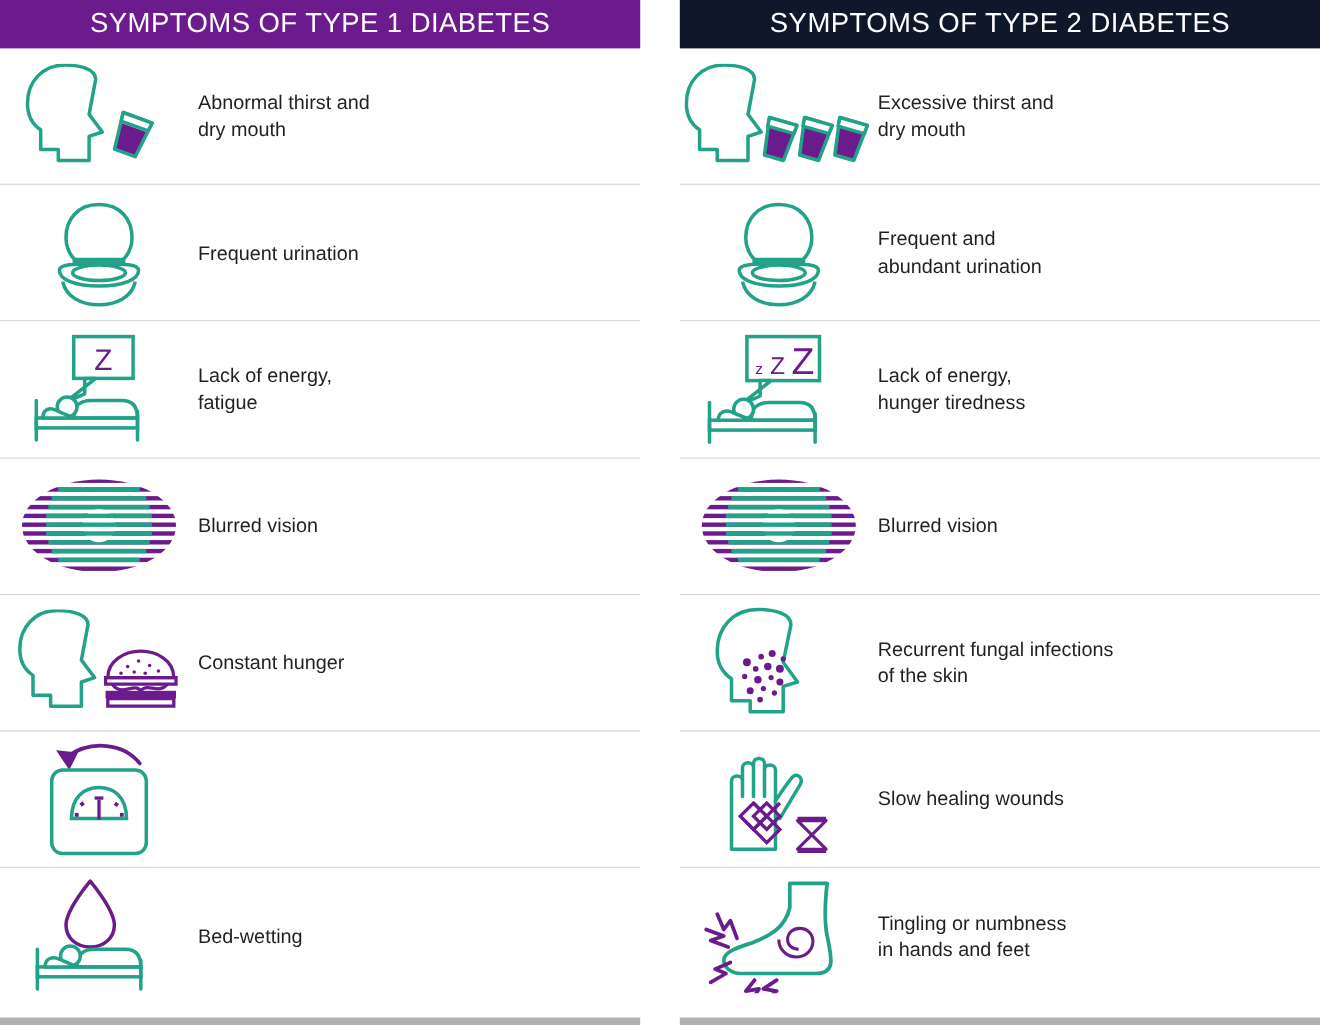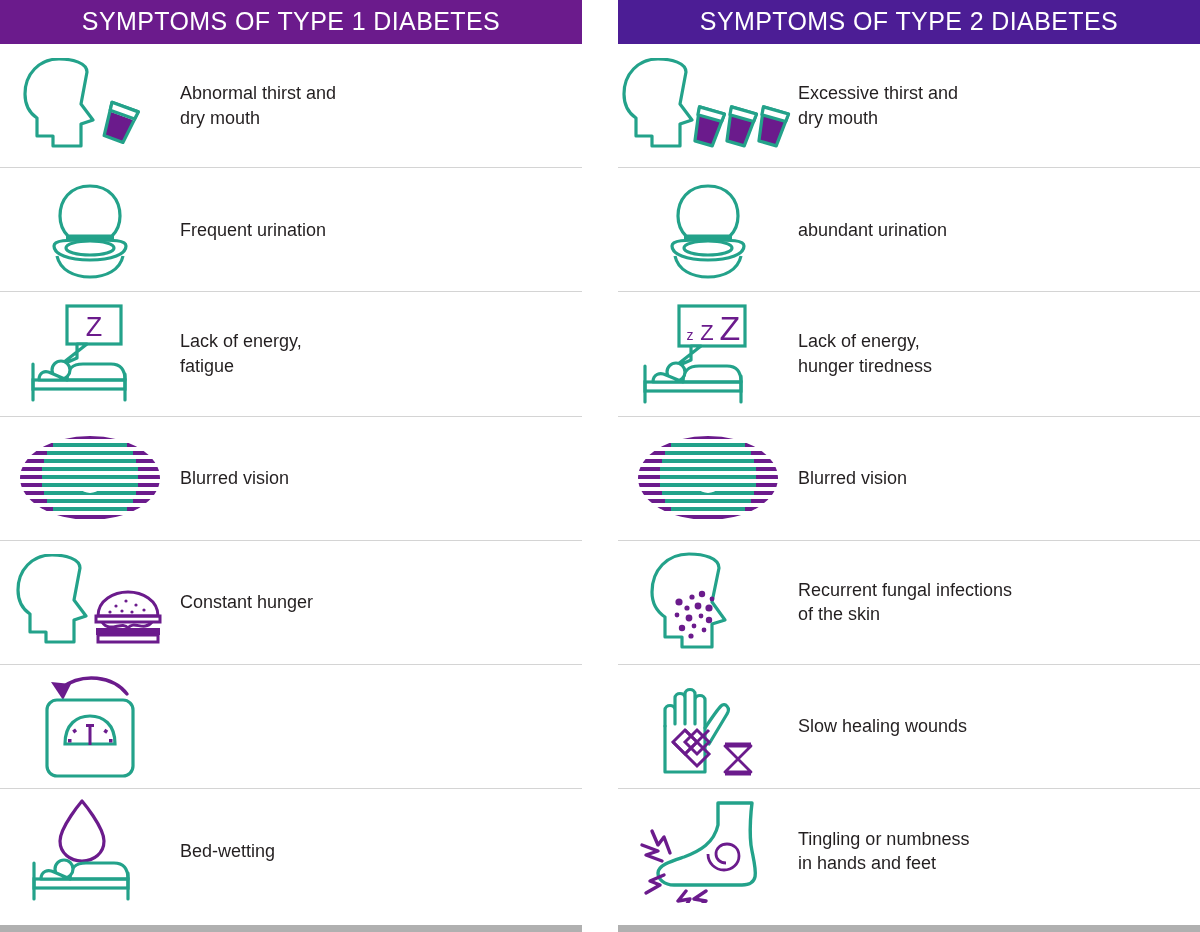--- a/index.html
+++ b/index.html
@@ -34,21 +34,21 @@
     display: flex;
     align-items: center;
     justify-content: center;
     color: #ffffff;
     font-size: 25px;
     letter-spacing: 0.4px;
     font-weight: 500;
     font-family: "Liberation Sans", sans-serif;
   }
   .col-header.type1 { background: #6b1b8c; }
-  .col-header.type2 { background: #4c1d95; }
+  .col-header.type2 { background: #0f172a; }
 
   .rows {
     flex: 1 1 auto;
     display: flex;
     flex-direction: column;
   }
   .sym-row {
     display: flex;
     flex-direction: row;
     align-items: center;
@@ -280,20 +280,21 @@
         <div class="icon-cell">
           <svg width="120" height="100" viewBox="0 0 120 100">
             <path d="M60 6 C40 6, 30 20, 30 36 C30 46, 34 52, 38 56 L82 56 C86 52, 90 46, 90 36 C90 20, 80 6, 60 6 Z" fill="none" stroke="#23a28a" stroke-width="3.2"></path>
             <rect x="36" y="56" width="48" height="4" fill="#23a28a"></rect>
             <path d="M24 66 C24 60, 36 60, 60 60 C84 60, 96 60, 96 66 C96 74, 82 80, 60 80 C38 80, 24 74, 24 66 Z" fill="none" stroke="#23a28a" stroke-width="3.2"></path>
             <ellipse cx="60" cy="68" rx="24" ry="7" fill="none" stroke="#23a28a" stroke-width="3.2"></ellipse>
             <path d="M27 76 C30 90, 44 97, 60 97 C76 97, 90 90, 93 76" fill="none" stroke="#23a28a" stroke-width="3.2"></path>
           </svg>
         </div>
         <div class="label-cell">
+          <span class="ln">Frequent and</span>
           <span class="ln">abundant urination</span>
         </div>
       </div>
 
       <div class="sym-row">
         <div class="icon-cell">
           <svg width="158" height="104" viewBox="0 0 158 104">
             <rect x="50" y="4" width="66" height="40" fill="none" stroke="#23a28a" stroke-width="3.2"></rect>
             <path d="M62 44 L62 58 L44 66 L72 44 Z" fill="#ffffff" stroke="#23a28a" stroke-width="3.2" stroke-linejoin="round"></path>
             <text x="61" y="38" font-family="'Liberation Sans',sans-serif" font-size="14" fill="#6b1b8c" text-anchor="middle">z</text>

